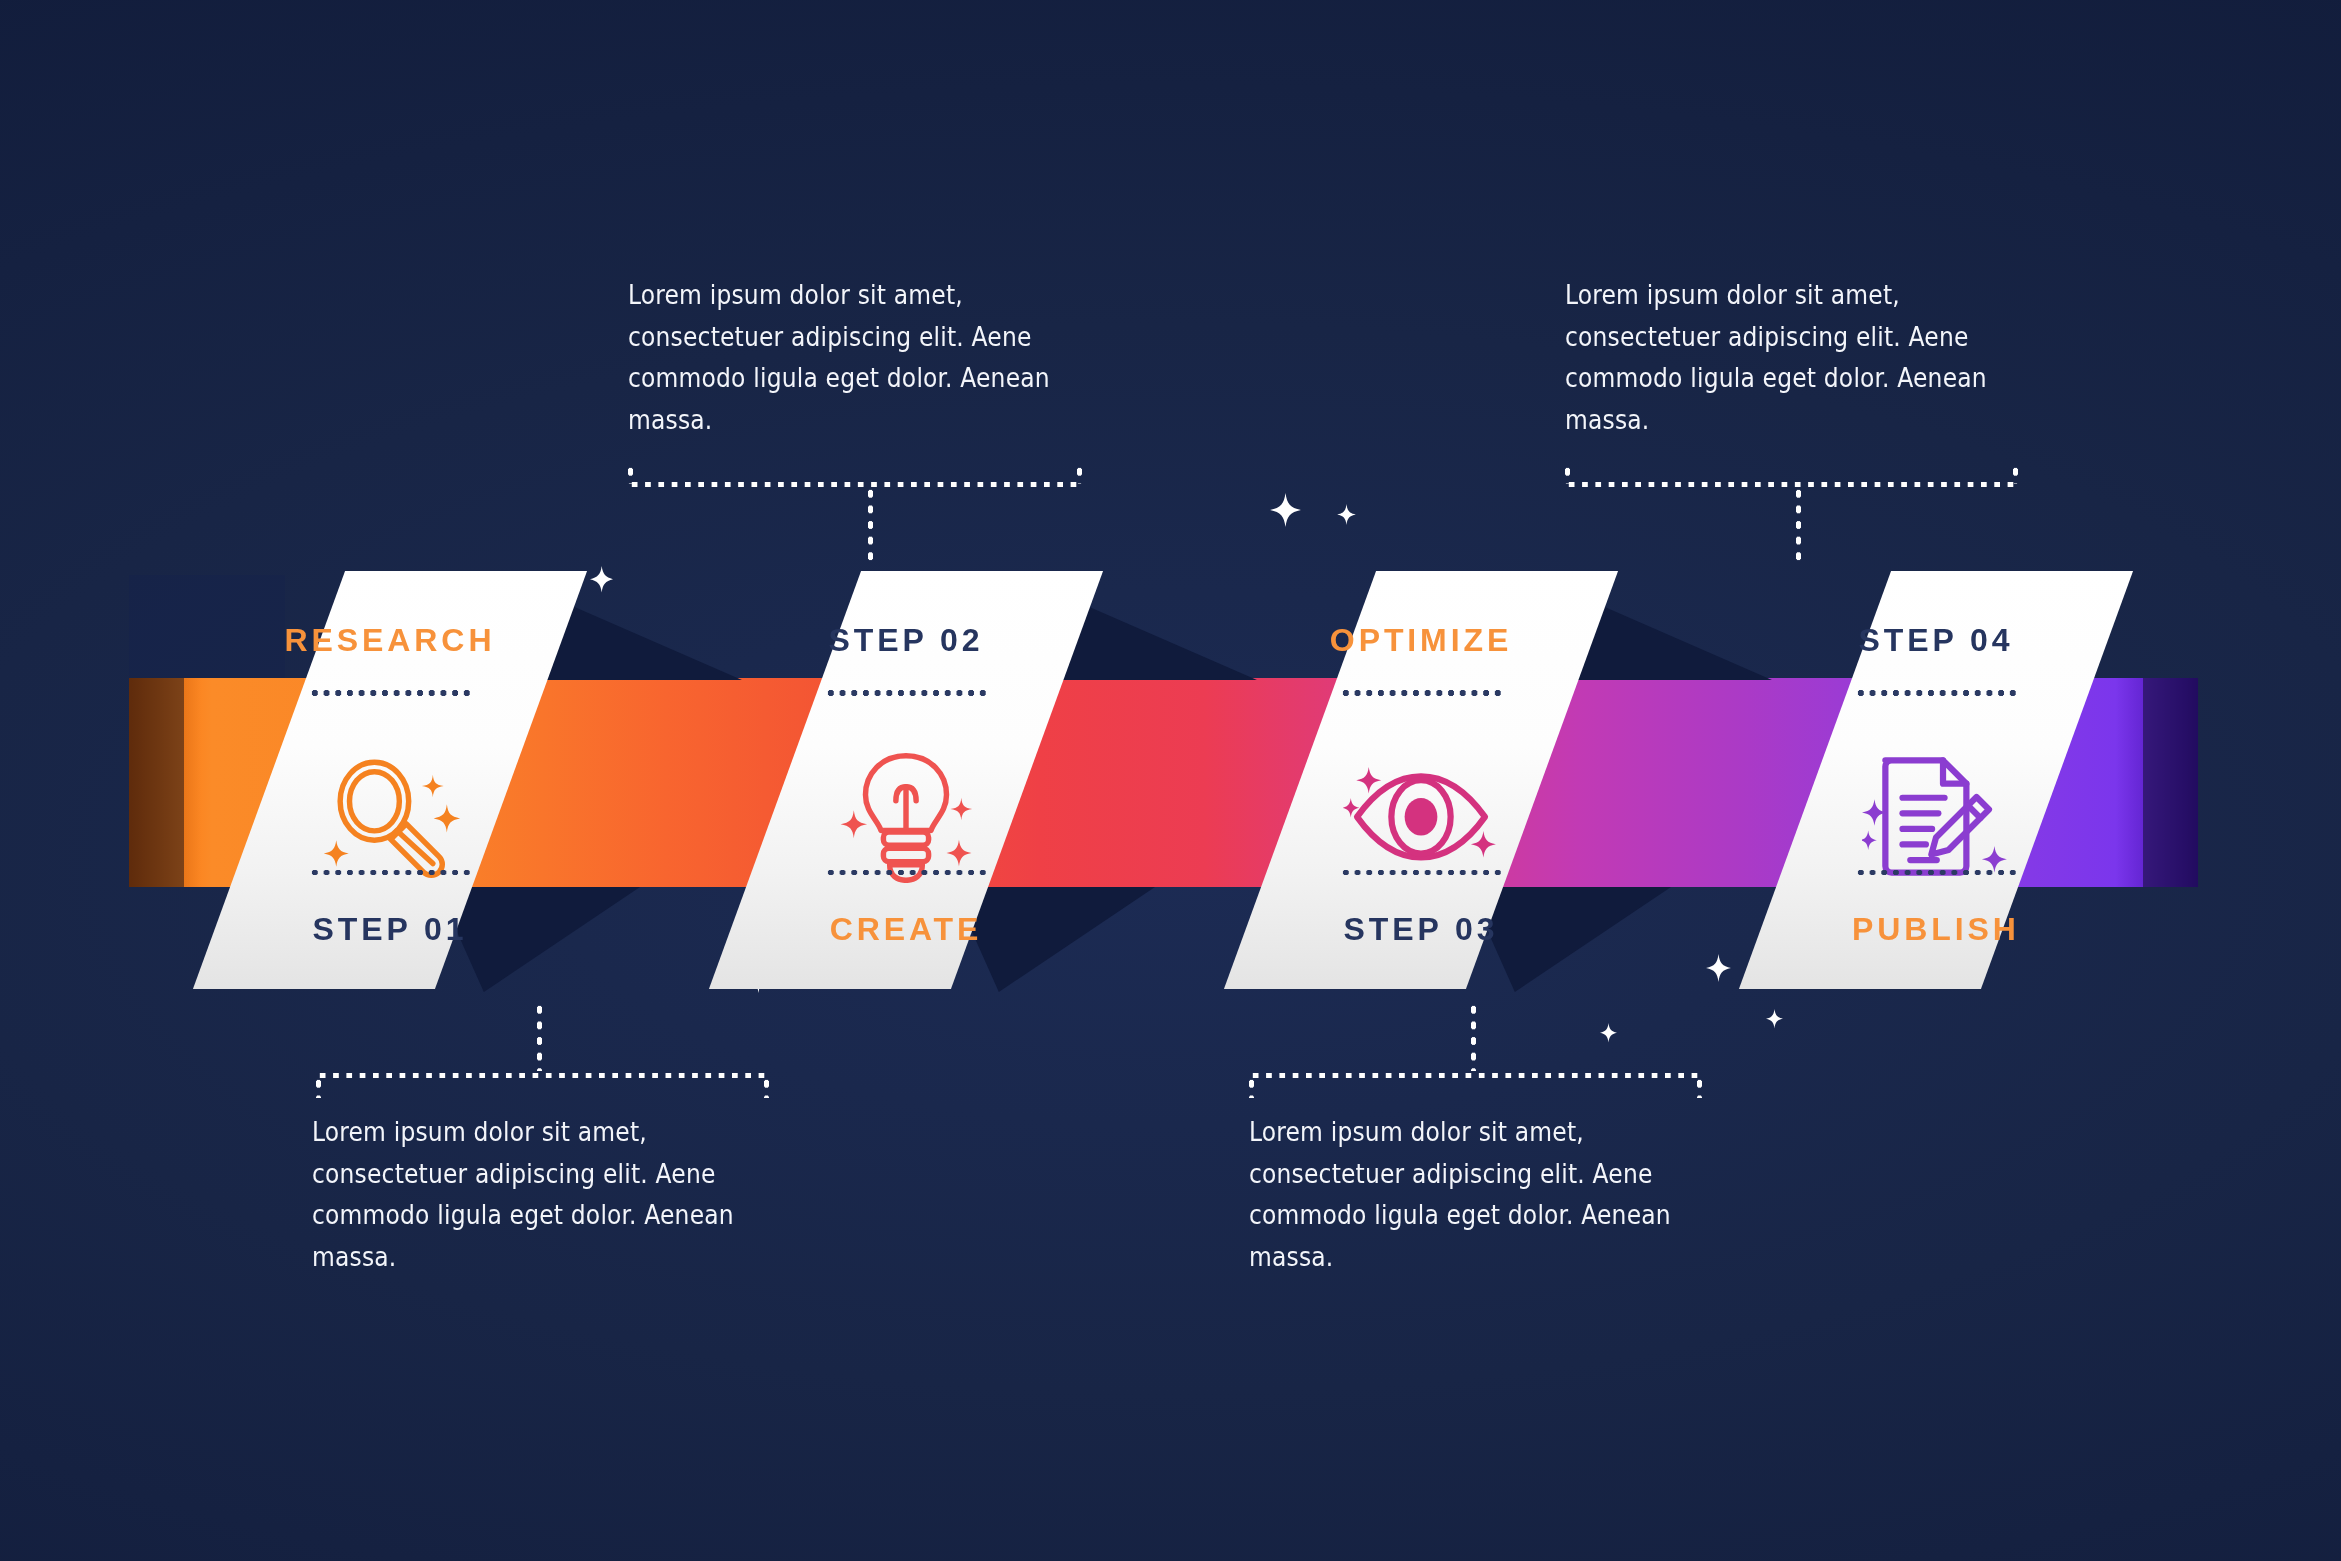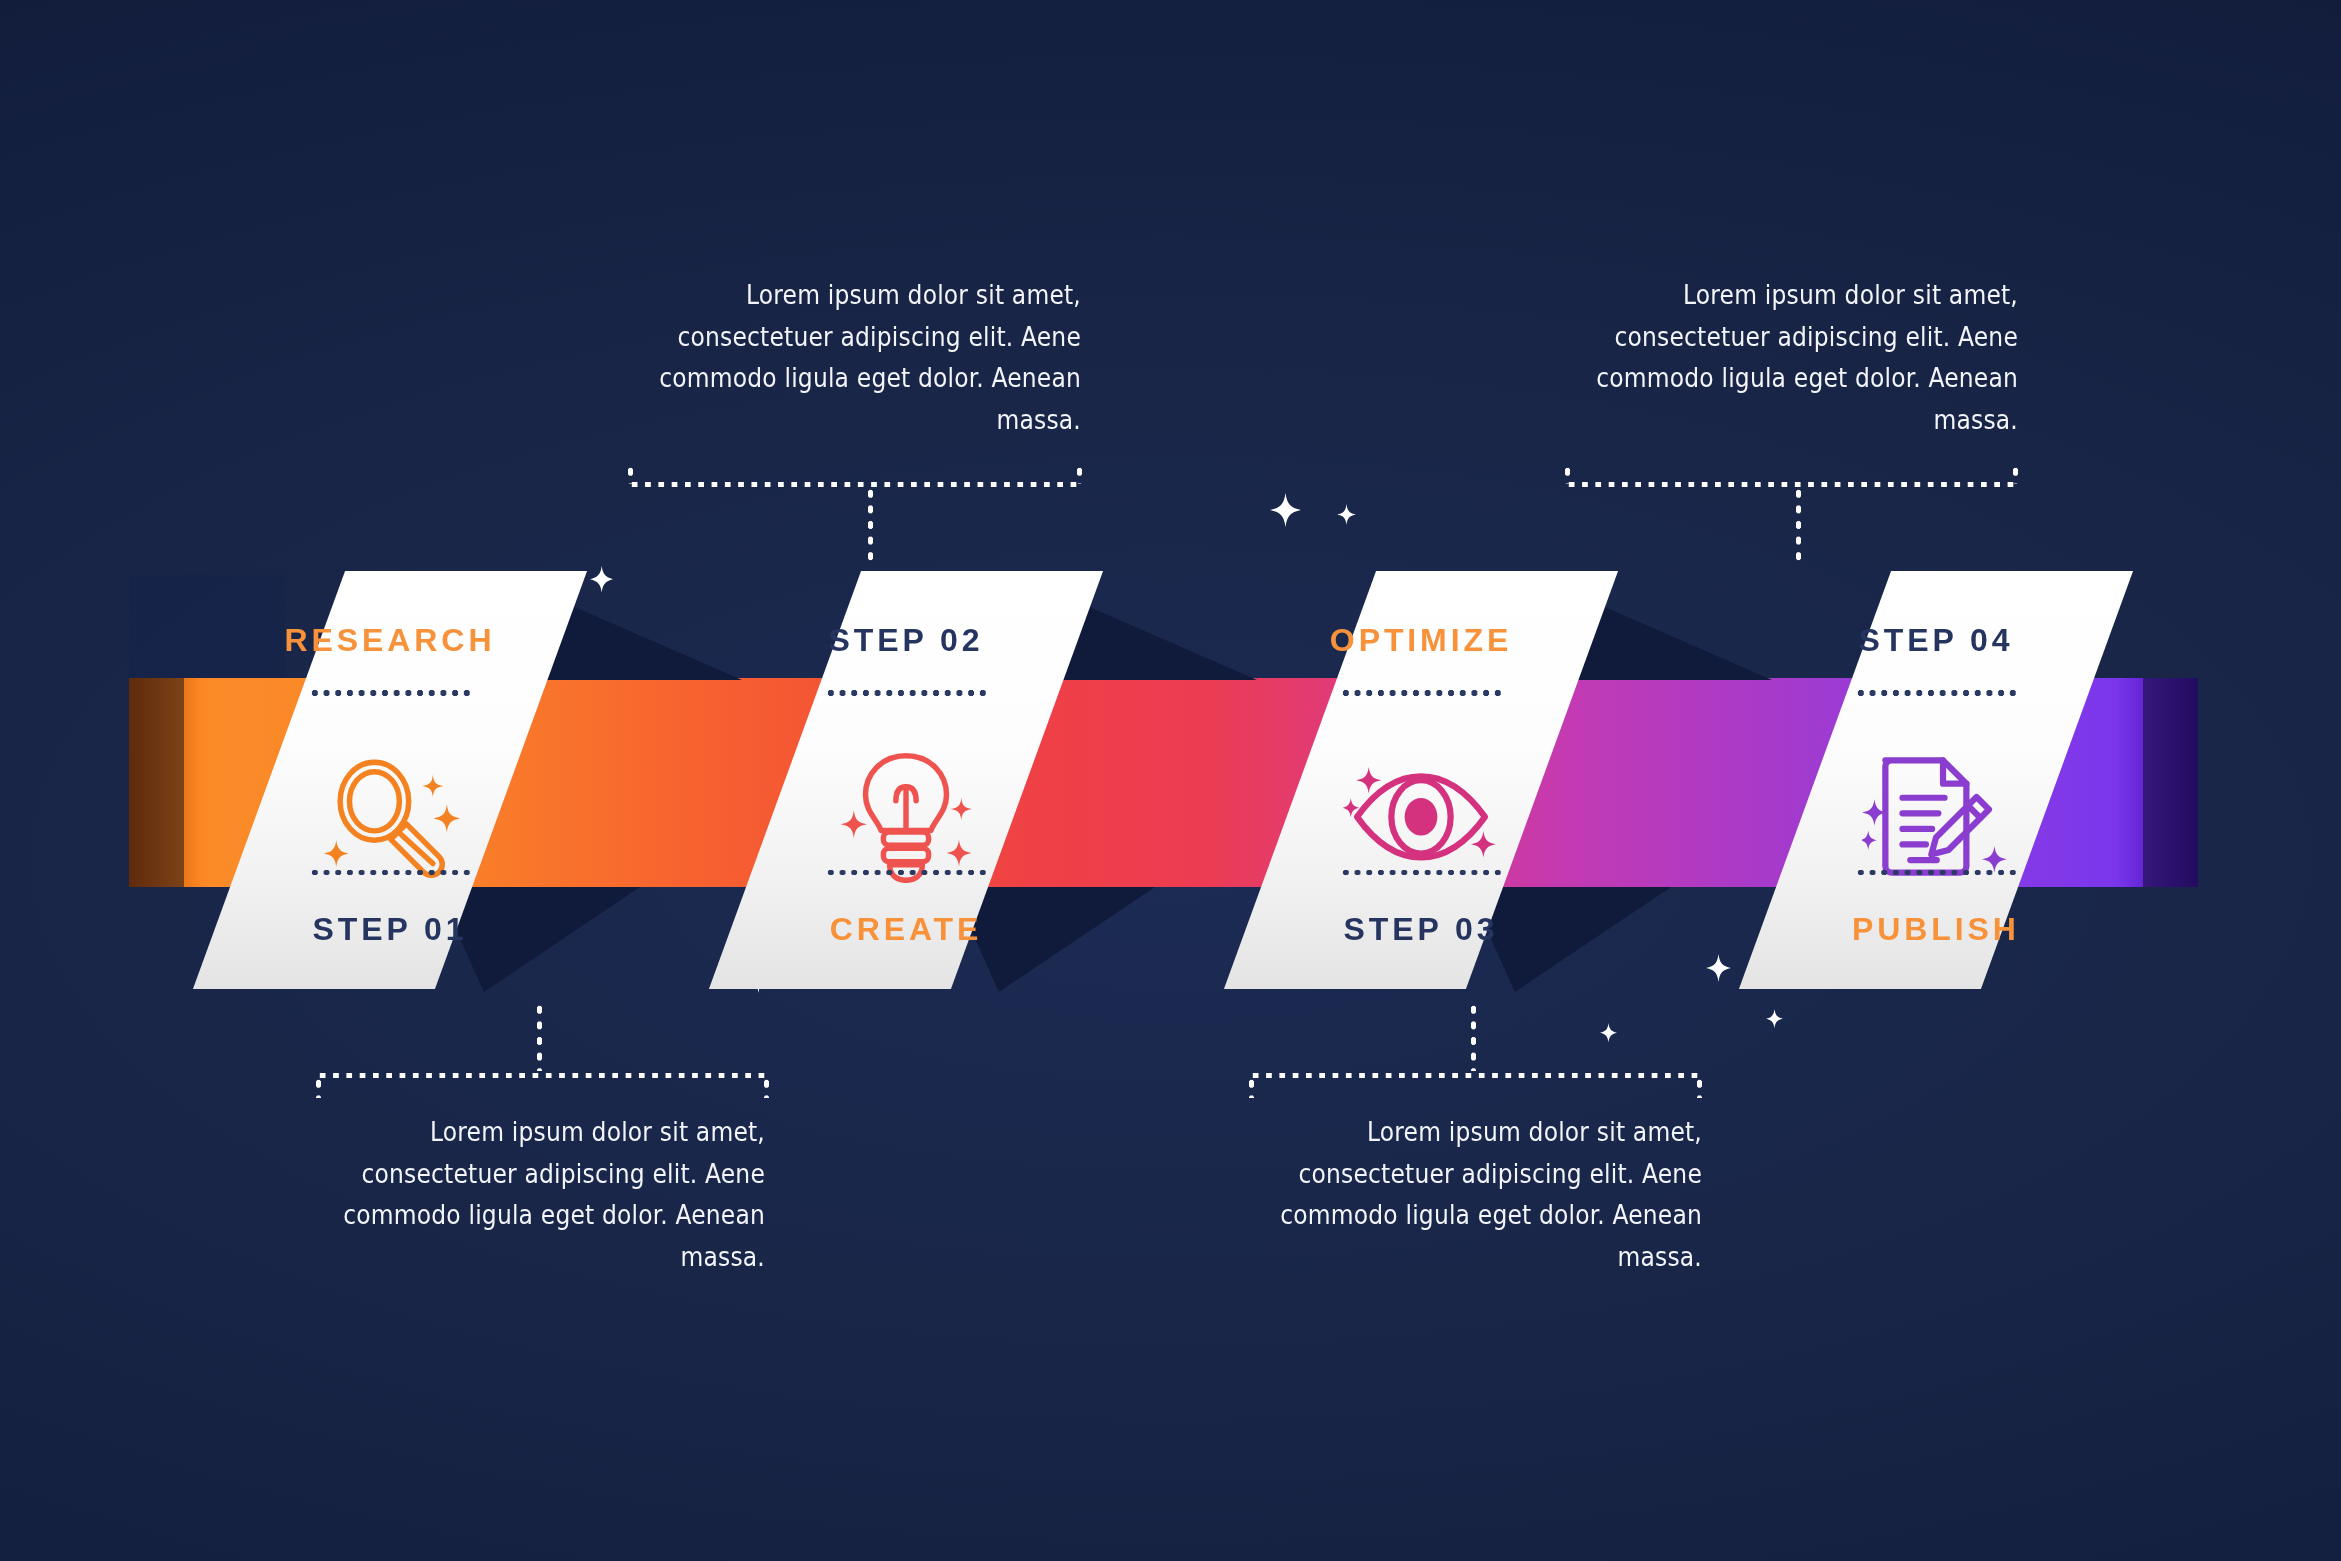--- a/index.html
+++ b/index.html
@@ -74,21 +74,21 @@
   }
   .dots.t{top:119px;}
   .dots.b{bottom:114px;}
 
   .iconwrap{position:absolute;top:173px;left:50%;transform:translateX(-50%);
     width:180px;height:141px;display:flex;align-items:center;justify-content:center;}
   .iconwrap svg{display:block;}
 
   
   .cap{
-    position:absolute;width:453px;color:#f3f5fa;text-align:right;
+    position:absolute;width:453px;color:#f3f5fa;text-align:left;
     font-family:"DejaVu Sans Condensed","Liberation Sans",sans-serif;
     font-size:26px;line-height:1.60;font-stretch:condensed;
     letter-spacing:0.2px;
   }
 
   
   .conn-h{
     position:absolute;height:4.7px;
     background-image:radial-gradient(circle, #ffffff 46%, rgba(255,255,255,0) 47%);
     background-size:13.3px 4.7px;background-repeat:repeat-x;

